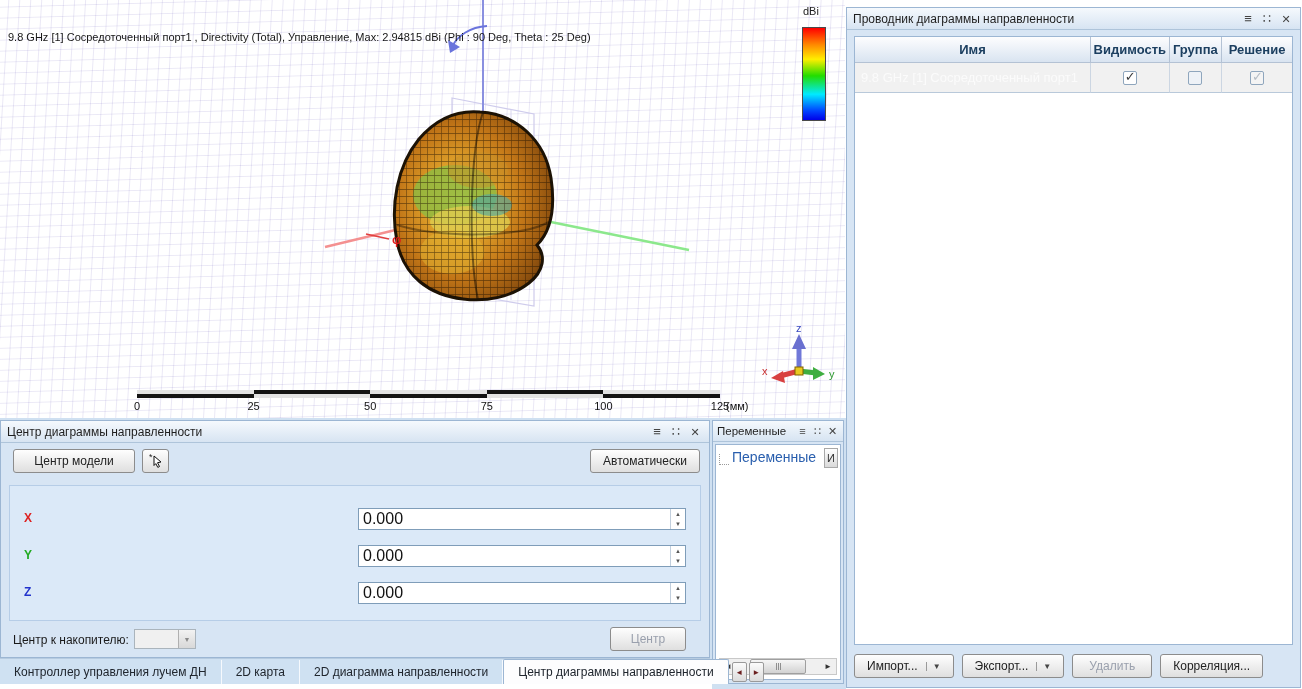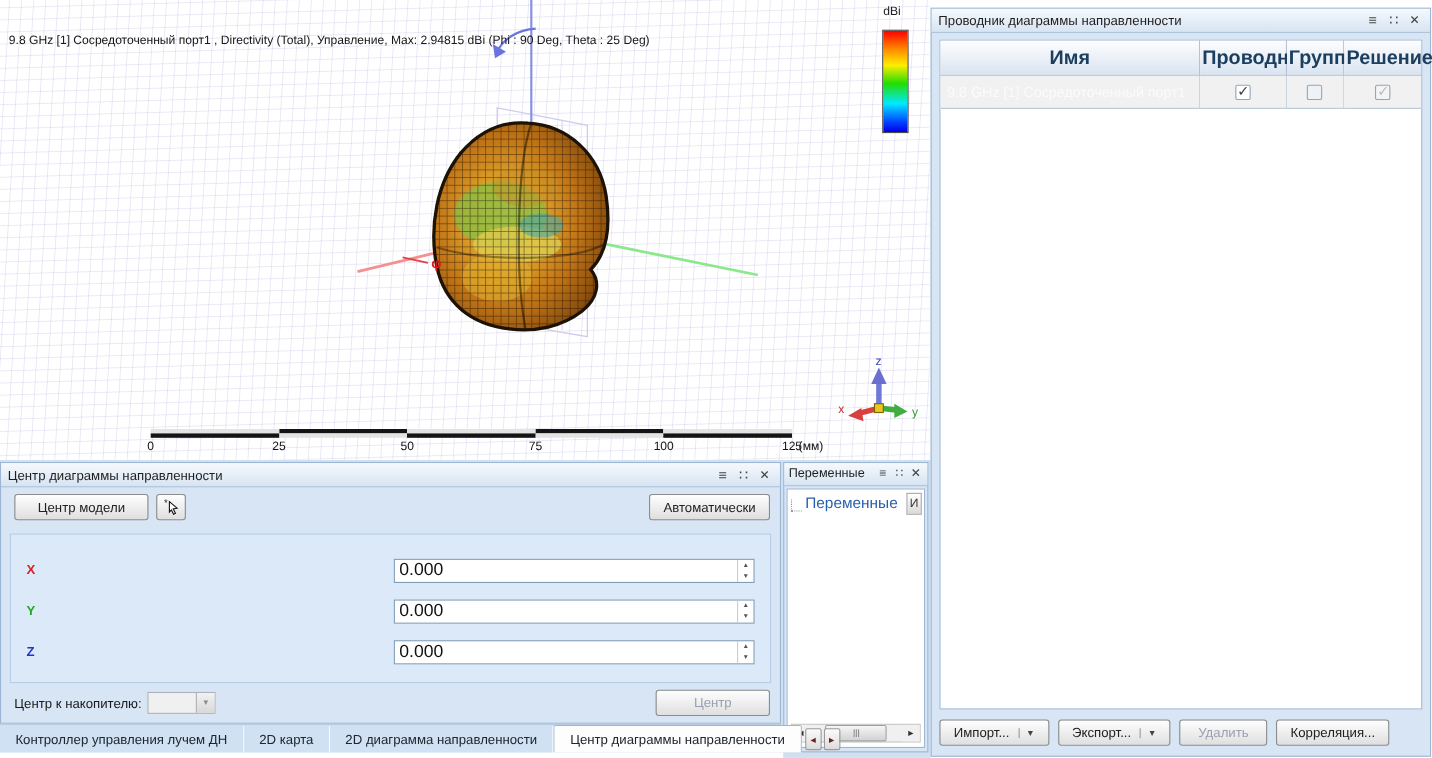--- a/index.html
+++ b/index.html
@@ -44,21 +44,21 @@
   .btn { display:inline-flex; align-items:center; justify-content:center; font-size:12px; color:#222;
     background:linear-gradient(#fefefe,#dfdfdf); border:1px solid #8c8c8c; border-radius:3px; height:24px; padding:0 12px; }
   .btn.disabled { color:#9aa0ad; }
   .btn .dd { border-left:1px solid #9a9a9a; margin-left:8px; padding-left:6px; font-size:8px; color:#444; }
 
   
   .explorer { left:846px; top:7px; width:455px; height:681px; }
   .table-wrap { position:absolute; left:7px; right:7px; top:28px; bottom:42px; background:#fff; border:1px solid #9cb6d3; }
   .thead,.trow { display:grid; grid-template-columns:54% 18% 12% 16%; }
   .thead div { background:linear-gradient(#fdfdfe,#d9e4f1); border-right:1px solid #b4c2d4; border-bottom:1px solid #b4c2d4;
-    font-size:18px; font-weight:bold; color:#1c3f60; text-align:center; padding:5px 2px; }
+    font-size:13px; font-weight:bold; color:#1c3f60; text-align:center; padding:5px 2px; }
   .thead div:last-child { border-right:none; }
   .trow div { background:#f1f1f1; border-right:1px solid #ccd6e2; border-bottom:1px solid #b9c9da;
     font-size:13px; padding:5px 6px; display:flex; align-items:center; justify-content:center; height:30px; }
   .trow div:last-child { border-right:none; }
   .trow .name { color:#fbfbfb; justify-content:flex-start; white-space:nowrap; overflow:hidden; }
   .cb { width:14px; height:14px; background:#fff; border:1px solid #8fa6bd; border-radius:2px; position:relative; display:inline-block; }
   .cb.checked::after { content:"✓"; position:absolute; left:1px; top:-3px; font-size:13px; color:#3c3c3c; }
   .cb.empty { background:#eef2f7; }
   .cb.dis { background:#f4f4f4; }
   .cb.dis::after { content:"✓"; position:absolute; left:1px; top:-3px; font-size:13px; color:#b5bcc4; }
@@ -73,21 +73,21 @@
   .frow { position:absolute; left:0; right:0; height:22px; }
   .frow .lab { position:absolute; left:14px; top:3px; font-size:12px; font-weight:bold; }
   .spin { position:absolute; left:348px; right:14px; top:0; height:22px; background:#fff; border:1px solid #7f9db9; display:flex; }
   .spin input { flex:1; border:none; outline:none; font-size:16px; font-family:"Liberation Sans",sans-serif; padding:0 4px; color:#111; background:transparent; }
   .spin .arrows { width:15px; border-left:1px solid #c2cfdd; display:flex; flex-direction:column; }
   .spin .arrows span { flex:1; font-size:6px; color:#555; display:flex; align-items:center; justify-content:center; }
   .storage-lab { position:absolute; left:12px; top:212px; font-size:12px; color:#1a1a1a; }
   .combo { position:absolute; left:133px; top:208px; width:62px; height:20px; background:#f0f0f0; border:1px solid #ადb4bc; border:1px solid #aab4bc; display:flex; }
   .combo .val { flex:1; }
   .combo .arr { width:17px; background:linear-gradient(#f2f2f2,#d8d8d8); border-left:1px solid #b0b0b0; font-size:7px; color:#8a8a8a; display:flex; align-items:center; justify-content:center; }
-  .cp-center { position:absolute; right:9px; top:206px; width:104px; }
+  .cp-center { position:absolute; right:23px; top:206px; width:76px; }
 
   
   .tabbar { position:absolute; left:0; top:658px; width:710px; height:26px; background:#cfe1f2; border-top:1px solid #b6cbe0; display:flex; align-items:flex-end; z-index:4; }
   .tab { height:24px; display:flex; align-items:center; padding:0 14px; font-size:12px; color:#20262e; border-right:1px solid rgba(255,255,255,.8); white-space:nowrap; }
   .tab.active { background:#fdfdfe; border:1px solid #9cb6d3; border-bottom:none; border-radius:2px 2px 0 0; height:25px; }
   .tab-scroll { margin-left:auto; display:flex; gap:2px; padding:0 3px 2px 3px; }
   .tab-scroll .ts { width:15px; height:20px; background:linear-gradient(#fbfbfb,#dcdcdc); border:1px solid #9a9a9a; border-radius:2px; font-size:8px; color:#6b1f1f; display:flex; align-items:center; justify-content:center; }
   .below-tabs { position:absolute; left:0; top:684px; width:712px; height:5px; background:#fff; }
 
   
@@ -222,21 +222,21 @@
   <div class="panel explorer">
     <div class="titlebar">
       <span class="t">Проводник диаграммы направленности</span>
       <span class="tb-ico">≡</span>
       <span class="tb-ico">∷</span>
       <span class="tb-ico close">✕</span>
     </div>
     <div class="table-wrap">
       <div class="thead">
         <div>Имя</div>
-        <div>Проводник</div>
+        <div>Видимость</div>
         <div>Группа</div>
         <div>Решение</div>
       </div>
       <div class="trow">
         <div class="name">9.8 GHz [1] Сосредоточенный порт1</div>
         <div>
             <span class="cb checked"></span>
           </div>
         <div>
             <span class="cb empty"></span>

